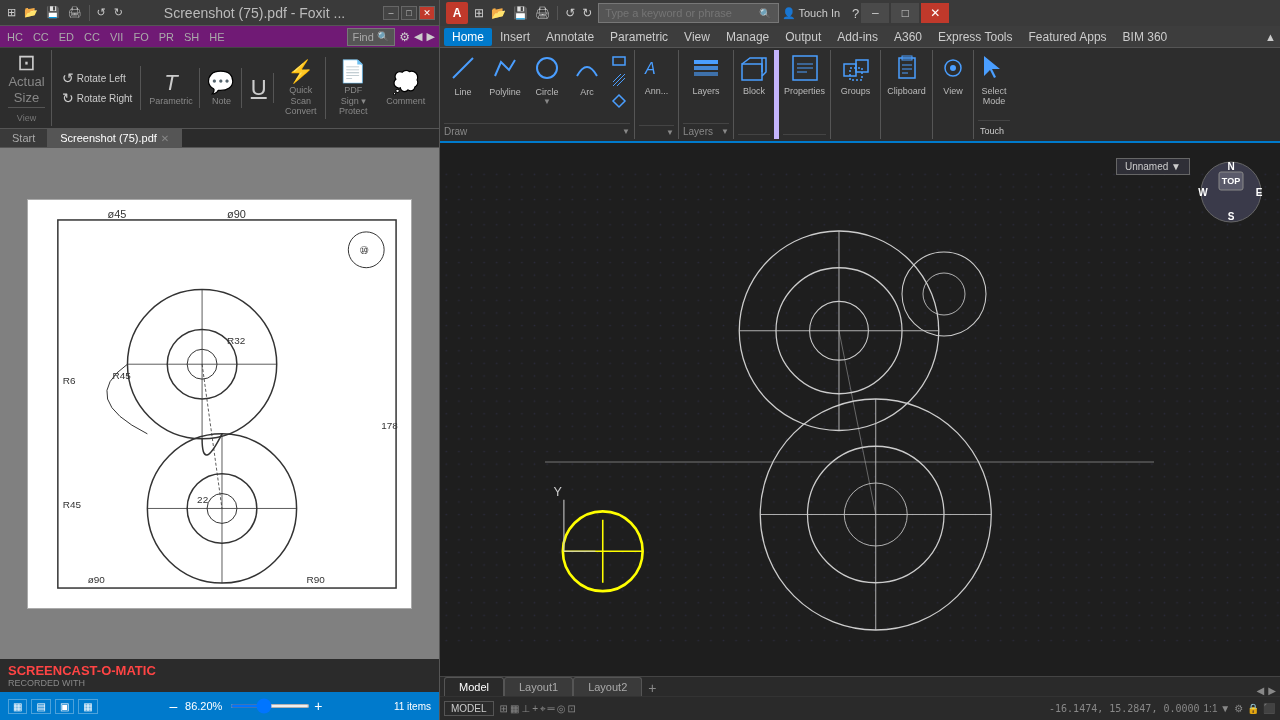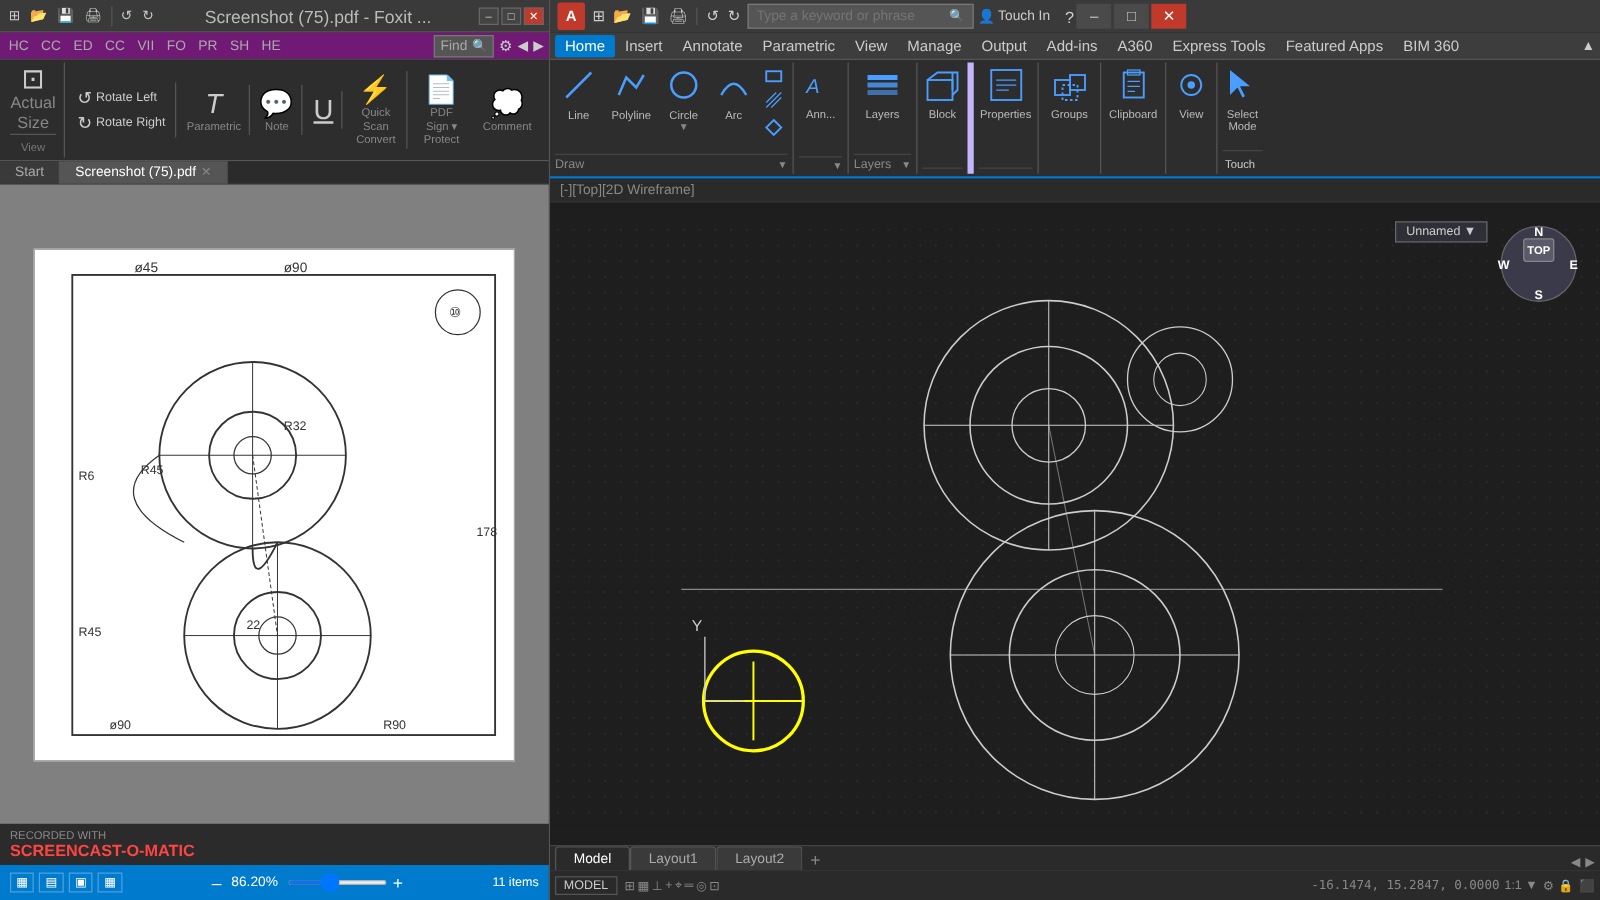--- a/index.html
+++ b/index.html
@@ -152,22 +152,22 @@
             <text x="280" y="385" font-size="10" fill="#333">R90</text>
 
             <line x1="175" y1="165" x2="195" y2="310" stroke="#333" stroke-width="0.8" stroke-dasharray="3,2"></line>
 
             <path d="M100 165 Q50 200 120 235" fill="none" stroke="#333" stroke-width="1"></path>
           </svg>
         </div>
       </div>
 
       <div style="background:#2b2b2b;padding:4px 8px;">
+        <div style="color:#ff4444;font-weight:bold;font-size:13px;">SCREENCAST-O-MATIC</div>
         <div style="font-size:9px;color:#888;">RECORDED WITH</div>
-        <div style="color:#ff4444;font-weight:bold;font-size:13px;">SCREENCAST-O-MATIC</div>
       </div>
 
       <div style="height:28px;background:#007acc;display:flex;align-items:center;padding:0 8px;gap:4px;">
         <button style="background:none;border:1px solid rgba(255,255,255,0.3);color:#fff;font-size:10px;padding:1px 4px;cursor:pointer;">▦</button>
         <button style="background:none;border:1px solid rgba(255,255,255,0.3);color:#fff;font-size:10px;padding:1px 4px;cursor:pointer;">▤</button>
         <button style="background:none;border:1px solid rgba(255,255,255,0.3);color:#fff;font-size:10px;padding:1px 4px;cursor:pointer;">▣</button>
         <button style="background:none;border:1px solid rgba(255,255,255,0.3);color:#fff;font-size:10px;padding:1px 4px;cursor:pointer;">▦</button>
         <div style="flex:1;display:flex;align-items:center;justify-content:center;gap:4px;">
           <button style="background:none;border:none;color:#fff;cursor:pointer;font-size:14px;">–</button>
           <span style="color:#fff;font-size:11px;min-width:45px;text-align:center;">86.20%</span>
@@ -395,23 +395,20 @@
           </button>
           <div style="border-top:1px solid #444;padding-top:2px;margin-top:14px;">
             <button style="background:none;border:none;color:#ccc;cursor:pointer;font-size:9px;padding:0 2px;">Touch</button>
           </div>
         </div>
 
       </div>
 
       <div style="flex:1;position:relative;background:#1e1e1e;overflow:hidden;display:flex;flex-direction:column;">
 
-        <div style="background:#2a2a2a;padding:3px 8px;font-size:11px;color:#888;border-bottom:1px solid #333;">
-          <span>[-][Top][2D Wireframe]</span>
-        </div>
 
         <div style="flex:1;position:relative;overflow:hidden;">
           <svg style="position:absolute;top:0;left:0;width:100%;height:100%;" viewBox="0 0 800 460">
 
             <defs>
               <pattern id="dotgrid" x="0" y="0" width="12" height="12" patternUnits="userSpaceOnUse">
                 <circle cx="6" cy="6" r="0.8" fill="#2a2a3a"></circle>
               </pattern>
             </defs>
             <rect width="800" height="460" fill="#1e1e1e"></rect>

